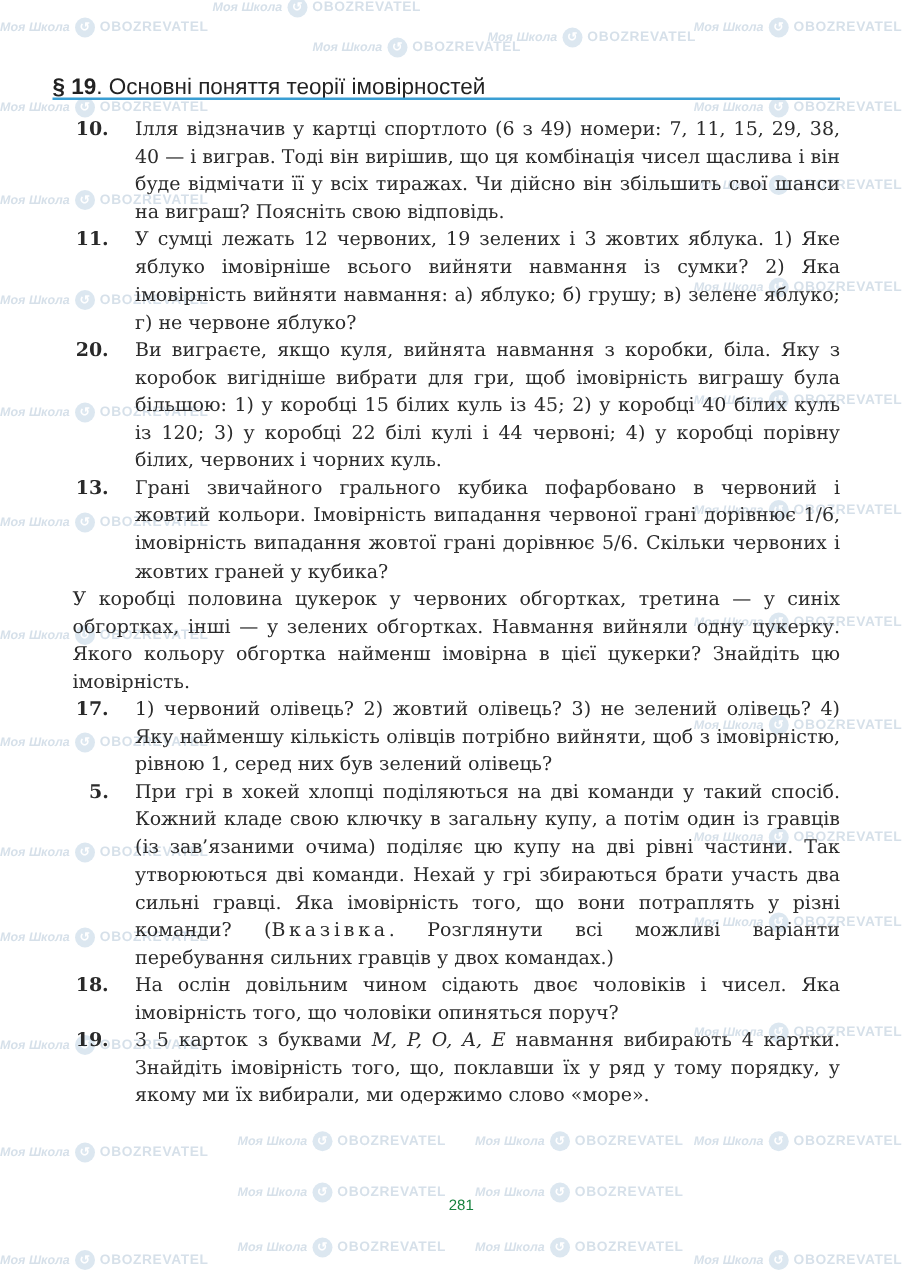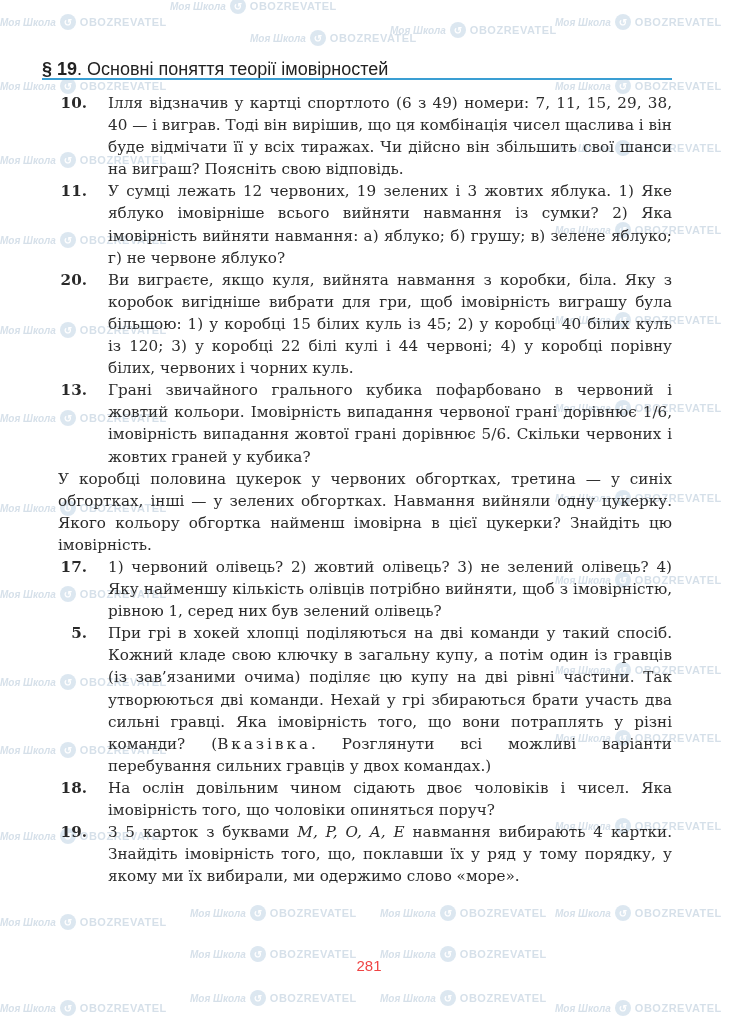--- a/index.html
+++ b/index.html
@@ -43,21 +43,21 @@
   .problem-num {
     flex: 0 0 38px; text-align: right; padding-right: 9px; box-sizing: border-box;
     font-weight: bold; color: #2a2a2a;
   }
   .problem-text { flex: 1; text-align: justify; }
   .problem-text .spaced { letter-spacing: 3px; }
   .problem-text i { }
 
   .page-number {
     position: absolute; left: 0; right: 0; top: 957px; text-align: center;
-    font-family: "Liberation Sans", sans-serif; font-size: 15px; color: #ef4444; z-index: 1;
+    font-family: "Liberation Sans", sans-serif; font-size: 12px; color: #15803d; z-index: 1;
   }
 </style>
 </head>
 <body>
 
 <div class="watermarks" id="wm-layer">
     <div class="wm" style="left: 0px; top: 14px;">
       <span class="wm-school">Моя Школа</span>
       <span class="wm-logo">↺</span>
       <span class="wm-brand">OBOZREVATEL</span>

